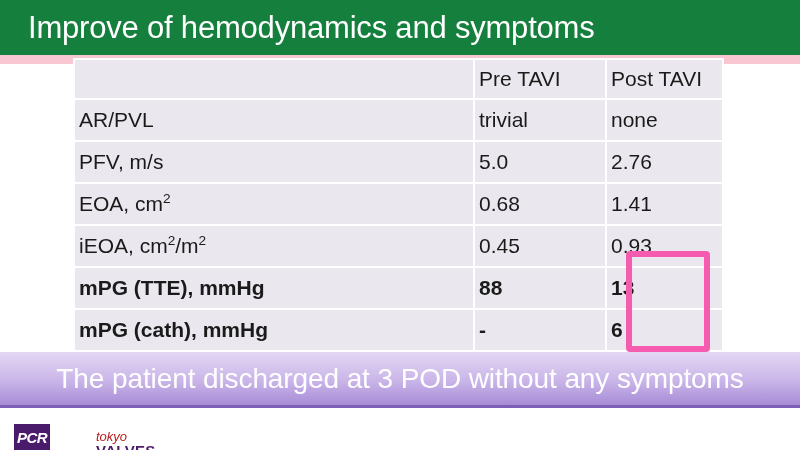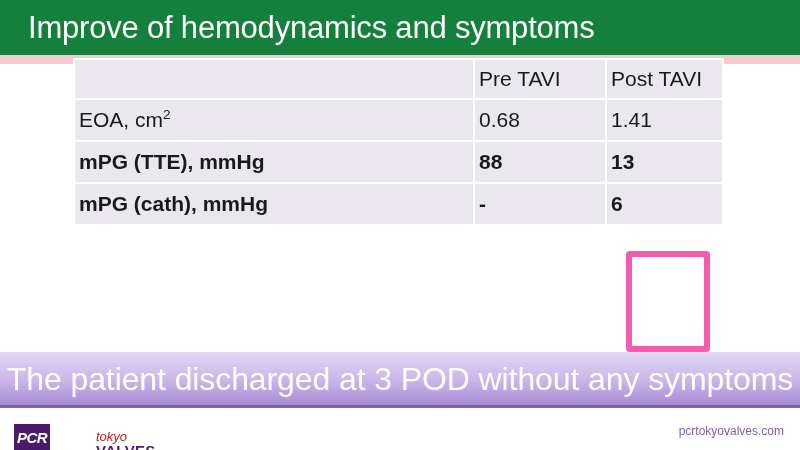--- a/index.html
+++ b/index.html
@@ -106,21 +106,21 @@
     height: 56px;
     background: linear-gradient(to bottom, #E3D7F4 0%, #C9B5E8 55%, #A78BD6 100%);
     border-bottom: 3px solid #7E5FB8;
   }
   .banner-text {
     position: absolute;
     left: 50%;
     top: 50%;
     transform: translate(-50%, -50%);
     color: #ffffff;
-    font-size: 32px;
+    font-size: 28px;
     white-space: nowrap;
     letter-spacing: -0.1px;
   }
 
   
   .footer {
     position: absolute;
     left: 0;
     top: 411px;
     width: 800px;
@@ -191,28 +191,43 @@
         <col class="c-pre">
         <col class="c-post">
       </colgroup>
       <tbody>
         <tr class="head">
           <td class="blank"></td>
           <td>Pre TAVI</td>
           <td>Post TAVI</td>
         </tr>
 
-
+        <tr>
+          <td>AR/PVL</td>
+          <td>trivial</td>
+          <td>none</td>
+        </tr>
+
+        <tr>
+          <td>PFV, m/s</td>
+          <td>5.0</td>
+          <td>2.76</td>
+        </tr>
 
         <tr>
           <td><span>EOA, cm</span><sup>2</sup></td>
           <td>0.68</td>
           <td>1.41</td>
         </tr>
 
+        <tr>
+          <td><span>iEOA, cm</span><span class="ieoa-unit"><sup>2</sup>/m<sup>2</sup></span></td>
+          <td>0.45</td>
+          <td>0.93</td>
+        </tr>
 
         <tr class="bold">
           <td>mPG (TTE), mmHg</td>
           <td>88</td>
           <td>13</td>
         </tr>
 
         <tr class="bold">
           <td>mPG (cath), mmHg</td>
           <td>-</td>
@@ -229,16 +244,15 @@
   </div>
 
   <div class="footer">
     <div class="logo">
       <div class="logo-mark">PCR</div>
       <div class="logo-words">
         <span class="logo-tokyo">tokyo</span>
         <span class="logo-valves">VALVES</span>
       </div>
     </div>
-    <div class="site-url">pcrtokyovalves.com</div>
   </div>
 
 </div>
 
 </body></html>

